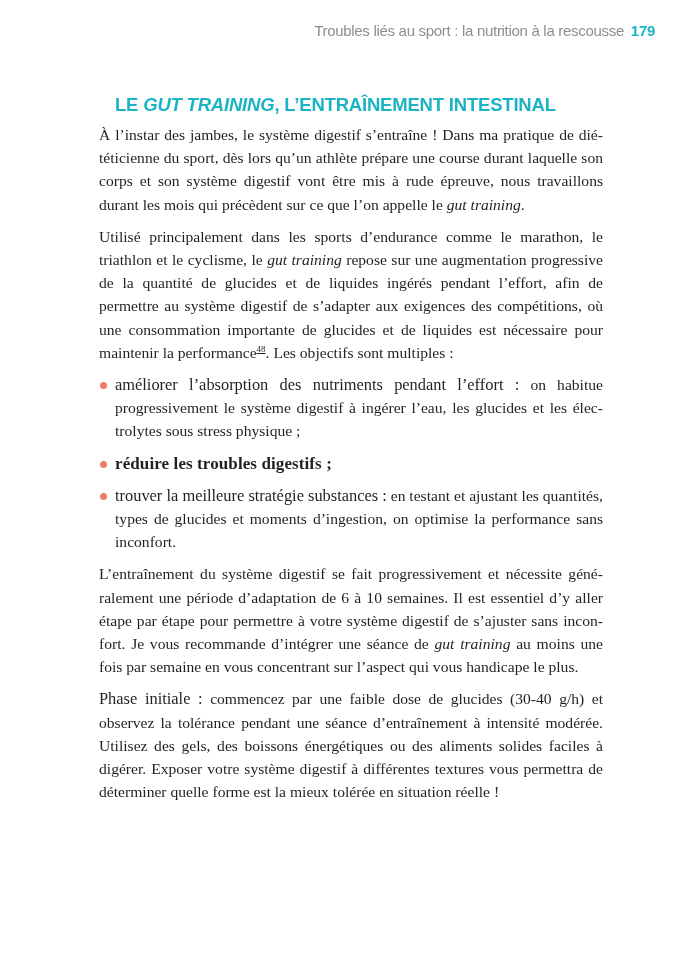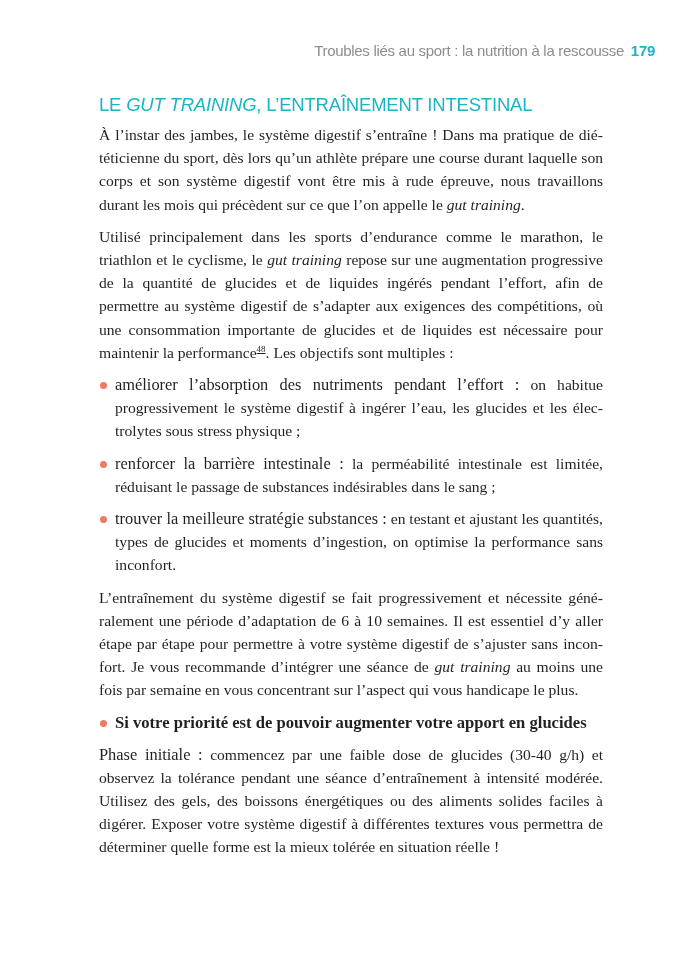--- a/index.html
+++ b/index.html
@@ -1,20 +1,20 @@
 <!DOCTYPE html>
 <html><head>
 <meta charset="utf-8">
 <style>
   html, body { margin:0; padding:0; background:#ffffff; }
   body { width:700px; height:953px; position:relative; overflow:hidden; font-family:"Liberation Serif", "DejaVu Serif", serif; color:#231f20; }
-  .running-header { position:absolute; top:42px; right:45px; font-family:"Liberation Sans", sans-serif; font-size:15px; color:#8d8d8d; letter-spacing:-0.3px; white-space:nowrap; }
+  .running-header { position:absolute; top:22px; right:45px; font-family:"Liberation Sans", sans-serif; font-size:15px; color:#8d8d8d; letter-spacing:-0.3px; white-space:nowrap; }
   .running-header .page-num { color:#1bb4c4; font-weight:bold; margin-left:3px; }
   .content { position:absolute; left:99px; top:94px; width:504px; }
-  h2.section-title { margin:0 0 7px 0; font-family:"Liberation Sans", sans-serif; font-size:18.5px; font-weight:normal; color:#1bb4c4; letter-spacing:-0.2px; line-height:22px; }
+  h2.section-title { margin:0 0 7px 16px; font-family:"Liberation Sans", sans-serif; font-size:18.5px; font-weight:bold; color:#1bb4c4; letter-spacing:-0.2px; line-height:22px; }
   p { margin:0 0 9px 0; font-size:15.6px; line-height:23.2px; text-align:justify; hyphens:manual; }
   ul.objectives { list-style:none; margin:0 0 9px 0; padding:0; }
   ul.objectives li { position:relative; padding-left:16px; margin:0 0 9px 0; font-size:15.6px; line-height:23.2px; text-align:justify; }
   ul.objectives li .bullet { position:absolute; left:1px; top:9px; width:7px; height:7px; border-radius:50%; background:#ef7a66; }
   .strong { font-weight:normal; font-size:16.4px; }
   .strong-big { font-weight:bold; font-size:17px; letter-spacing:0.1px; }
   em { font-style:italic; }
   sup { font-size:9px; vertical-align:super; line-height:0;text-decoration:underline; }
   .priority { position:relative; padding-left:16px; margin:0 0 9px 0; font-size:16.6px; line-height:23px; font-weight:bold; }
   .priority .bullet { position:absolute; left:1px; top:9px; width:7px; height:7px; border-radius:50%; background:#ef7a66; }
@@ -29,22 +29,21 @@
 
 <div class="content">
   <h2 class="section-title"><span>LE </span><em>GUT TRAINING</em><span>, L’ENTRAÎNEMENT INTESTINAL</span></h2>
 
   <p><span>À l’instar des jambes, le système digestif s’entraîne ! Dans ma pratique de dié­téticienne du sport, dès lors qu’un athlète prépare une course durant laquelle son corps et son système digestif vont être mis à rude épreuve, nous travaillons durant les mois qui précèdent sur ce que l’on appelle le </span><em>gut training</em><span>.</span></p>
 
   <p><span>Utilisé principalement dans les sports d’endurance comme le marathon, le triathlon et le cyclisme, le </span><em>gut training</em><span> repose sur une augmentation progres­sive de la quantité de glucides et de liquides ingérés pendant l’effort, afin de permettre au système digestif de s’adapter aux exigences des compétitions, où une consommation importante de glucides et de liquides est nécessaire pour maintenir la performance</span><sup>48</sup><span>. Les objectifs sont multiples :</span></p>
 
   <ul class="objectives">
     <li><span class="bullet"></span><span class="strong">améliorer l’absorption des nutriments pendant l’effort :</span><span> on habitue progressivement le système digestif à ingérer l’eau, les glucides et les élec­trolytes sous stress physique ;</span></li>
-    <li><span class="bullet"></span><span class="strong">renforcer la barrière intestinale :</span><span> la perméabilité intestinale est limitée, réduisant le passage de substances indésirables dans le sang ;</span></li>
+    <li><span class="bullet"></span><span class="strong-big">réduire les troubles digestifs ;</span><span></span></li>
     <li><span class="bullet"></span><span class="strong">trouver la meilleure stratégie substances :</span><span> en testant et ajustant les quantités, types de glucides et moments d’ingestion, on optimise la perfor­mance sans inconfort.</span></li>
   </ul>
 
   <p><span>L’entraînement du système digestif se fait progressivement et nécessite géné­ralement une période d’adaptation de 6 à 10 semaines. Il est essentiel d’y aller étape par étape pour permettre à votre système digestif de s’ajuster sans incon­fort. Je vous recommande d’intégrer une séance de </span><em>gut training</em><span> au moins une fois par semaine en vous concentrant sur l’aspect qui vous handicape le plus.</span></p>
 
-  <div class="priority"><span class="bullet"></span><span>Si votre priorité est de pouvoir augmenter votre apport en glucides</span></div>
 
   <p><span class="strong">Phase initiale :</span><span> commencez par une faible dose de glucides (30-40 g/h) et observez la tolérance pendant une séance d’entraînement à intensité modérée. Utilisez des gels, des boissons énergétiques ou des aliments solides faciles à digérer. Exposer votre système digestif à différentes textures vous permettra de déterminer quelle forme est la mieux tolérée en situation réelle !</span></p>
 </div>
 
 </body></html>

